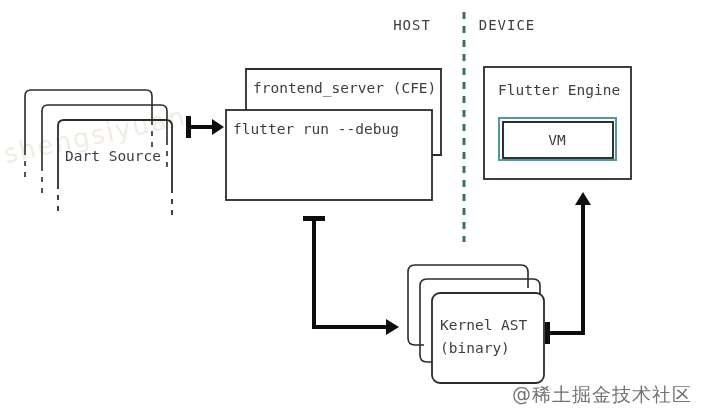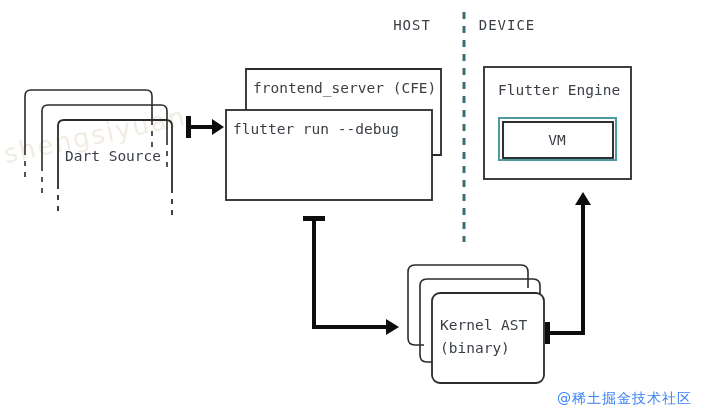--- a/index.html
+++ b/index.html
@@ -32,22 +32,22 @@
   }
   .box-label {
     font-size: 14.5px;
     fill: #3a3f45;
   }
   .watermark-cn {
     position: absolute;
     right: 10px;
     bottom: 8px;
     font-family: "DejaVu Sans", "Liberation Sans", sans-serif;
-    font-size: 14px;
-    color: #3b82f6;
+    font-size: 19px;
+    color: #737373;
     letter-spacing: 1px;
     user-select: none;
   }
   .watermark-bg {
     position: absolute;
     left: 2px;
     top: 120px;
     font-family: "DejaVu Sans", "Liberation Sans", sans-serif;
     font-size: 26px;
     color: #f1ece4;

